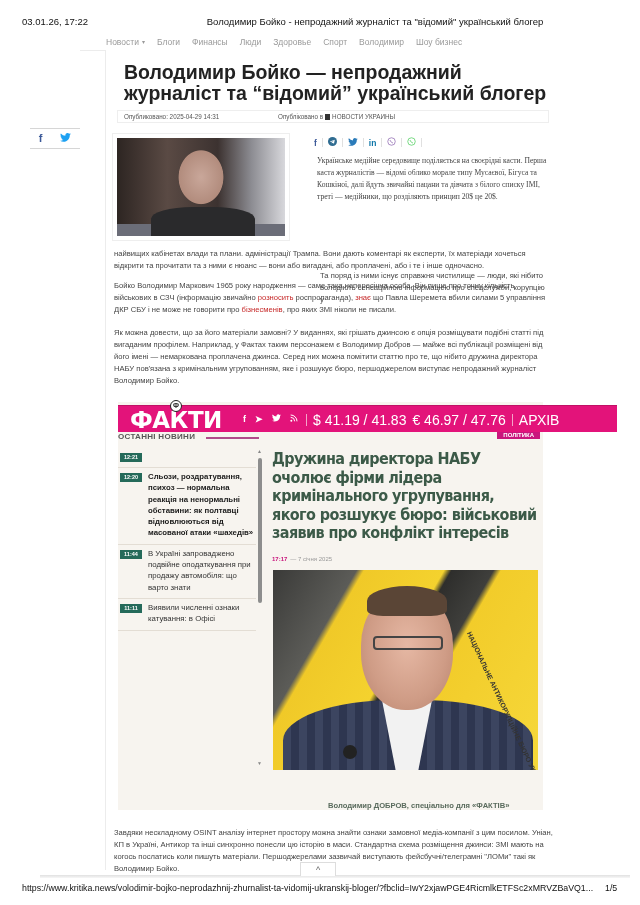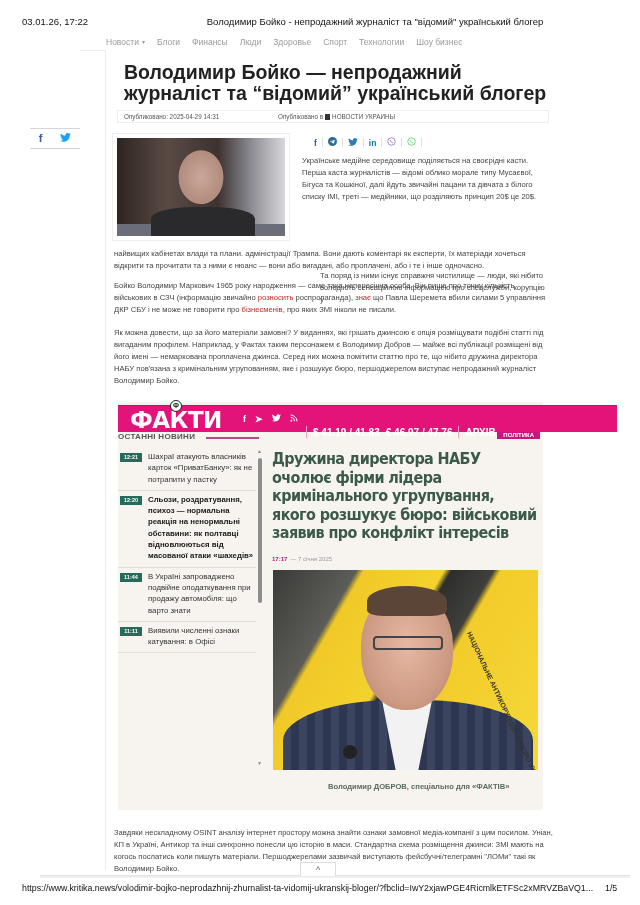--- a/index.html
+++ b/index.html
@@ -42,34 +42,34 @@
   .photo-inner .jacket { position: absolute; left: 20%; bottom: 0; width: 62%; height: 30%; background: #2a2a2c; border-radius: 40% 40% 0 0; }
   .photo-inner .desk { position: absolute; left: 0; bottom: 0; width: 100%; height: 12%; background: #6b6d78; }
 
   .share-row { position: absolute; left: 309px; top: 137px; display: flex; align-items: center; font-size: 8.5px; font-weight: bold; }
   .share-row .s { padding: 0 5px; }
   .share-row .sep { width: 1px; height: 9px; background: #e0e0e0; }
   .c-fb { color: #3b5998; } .c-tg { color: #2f6c91; } .c-tw { color: #2b7bb9; } .c-in { color: #0e76a8; } .c-vb { color: #8f6ab0; } .c-wa { color: #4fce5d; }
 
   .p { position: absolute; font-size: 7.6px; line-height: 12px; color: #444; }
   .p a { color: #c62828; text-decoration: none; }
-  .p1 { left: 302px; top: 155px; width: 240px; }
+  .p1 { left: 317px; top: 155px; width: 240px; font-family: Liberation Serif, serif; }
   .p2a { left: 320px; top: 224px; width: 228px; margin-top: 46px; }
   .p2b { left: 114px; top: 248px; width: 436px; }
   .p3 { left: 114px; top: 280px; width: 436px; }
   .p4 { left: 114px; top: 327px; width: 436px; }
   .p5 { left: 114px; top: 827px; width: 440px; }
 
   
   .embed { position: absolute; left: 118px; top: 402px; width: 425px; height: 408px; background: #f7f4ef; }
   .fakty-bar { position: absolute; left: 0; top: 3px; width: 499px; height: 27px; background: #e3137a; border-top: 1px solid #c01165; }
   .fakty-logo { position: absolute; left: 12px; top: 1px; font-size: 23px; font-weight: bold; color: #fff; letter-spacing: -0.5px; font-family: "DejaVu Sans", sans-serif; }
   .fakty-logo-circle { position: absolute; left: 52px; top: -6px; width: 12px; height: 12px; border-radius: 50%; background: #fff; border: 1px solid #222; font-size: 7px; text-align: center; line-height: 10px; color: #222; font-weight: bold; }
   .fakty-social { position: absolute; left: 125px; top: 8px; display: flex; gap: 9px; font-size: 9px; color: #fff; font-weight: bold; }
-  .fakty-rates { position: absolute; left: 188px; top: 20px; font-size: 10px; color: #fff; font-weight: bold; display: flex; gap: 6px; align-items: center; }
+  .fakty-rates { position: absolute; left: 188px; top: 6px; font-size: 14px; color: #fff; font-weight: normal; display: flex; gap: 6px; align-items: center; }
   .fakty-rates .vsep { width: 1px; height: 12px; background: #f3a3c9; }
 
   .latest-label { position: absolute; left: 0; top: 30px; font-size: 8px; font-weight: bold; color: #555; letter-spacing: 0.3px; }
   .latest-underline { position: absolute; left: 88px; top: 35px; width: 53px; height: 2px; background: #b04a8a; }
   .cat-badge { position: absolute; right: 3px; top: 30px; background: #c9167d; color: #fff; font-size: 6px; font-weight: bold; padding: 0 6px; height: 7px; line-height: 7px; }
 
   .news-list { position: absolute; left: 0; top: 46px; width: 138px; height: 318px; overflow: hidden; }
   .news-item { display: flex; padding: 3px 0 5px 0; border-bottom: 1px solid #e3ddd4; }
   .news-time { flex: 0 0 22px; height: 9px; background: #256a5a; color: #fff; font-size: 5.5px; font-weight: bold; text-align: center; line-height: 9px; margin: 2px 6px 0 2px; }
   .news-text { font-size: 7.8px; line-height: 11.3px; color: #333; }
@@ -87,21 +87,21 @@
   .embed-photo { position: absolute; left: 155px; top: 168px; width: 265px; height: 200px; overflow: hidden;
     background: linear-gradient(120deg, #3a3a38 0%, #5c5c58 22%, #f0c928 24%, #f4d22e 45%, #2e2e2c 47%, #3f3f3c 58%, #f2cc2a 60%, #f6d83a 100%); }
   .embed-photo .head { position: absolute; left: 88px; top: 22px; width: 92px; height: 118px; border-radius: 45% 45% 48% 48%; background: radial-gradient(ellipse at 50% 45%, #e6b8a4 0%, #cf9c86 60%, #b7826c 100%); }
   .embed-photo .hair { position: absolute; left: 94px; top: 16px; width: 80px; height: 30px; border-radius: 50% 50% 20% 20%; background: #5a4536; }
   .embed-photo .glasses { position: absolute; left: 100px; top: 66px; width: 70px; height: 14px; border: 2px solid #444; border-radius: 4px; }
   .embed-photo .body { position: absolute; left: 10px; top: 130px; width: 250px; height: 90px; border-radius: 45% 45% 0 0; background: repeating-linear-gradient(90deg, #3c4560 0 8px, #2e3650 8px 16px); }
   .embed-photo .shirt { position: absolute; left: 108px; top: 125px; width: 52px; height: 80px; background: #f2f2f2; clip-path: polygon(0 0, 100% 0, 70% 100%, 30% 100%); }
   .embed-photo .sign { position: absolute; left: 200px; top: 60px; font-size: 7px; font-weight: bold; color: #333; transform: rotate(65deg); transform-origin: left top; white-space: nowrap; line-height: 9px; }
   .embed-photo .mic { position: absolute; left: 70px; top: 175px; width: 14px; height: 14px; border-radius: 50%; background: #222; }
 
-  .embed-credit { position: absolute; left: 210px; top: 380px; font-size: 7.6px; font-weight: bold; color: #5a6b5d; }
+  .embed-credit { position: absolute; left: 210px; top: 399px; font-size: 7.6px; font-weight: bold; color: #5a6b5d; }
 
   
   .scroll-up { position: absolute; left: 300px; top: 862px; width: 36px; height: 14px; border: 1px solid #ddd; border-bottom: none; background: #fff; text-align: center; font-size: 9px; color: #666; line-height: 14px; }
   .fade-bar { position: absolute; left: 40px; top: 875px; width: 590px; height: 3px; background: linear-gradient(#e0e0e0, #f7f7f7); }
 
   
   .print-foot { position: absolute; left: 22px; top: 883px; width: 600px; font-size: 8.8px; color: #111; white-space: nowrap; }
   .print-page { position: absolute; left: 605px; top: 883px; font-size: 8.8px; color: #111; }
 </style>
 </head>
@@ -112,21 +112,21 @@
   <span class="print-title">Володимир Бойко - непродажний журналіст та "відомий" український блогер</span>
 </div>
 
 <div class="nav">
   <span><span>Новости</span><span class="caret">▾</span></span>
   <span>Блоги</span>
   <span>Финансы</span>
   <span>Люди</span>
   <span>Здоровье</span>
   <span>Спорт</span>
-  <span>Технологии</span>
+  <span>Володимир</span>
   <span>Шоу бизнес</span>
 </div>
 
 <div class="frame-left"></div>
 <div class="frame-top"></div>
 
 <div class="left-share">
   <div class="line top">
       <span></span>
       <span></span>
@@ -225,21 +225,20 @@
     </div>
   </div>
 
   <span class="latest-label">ОСТАННІ НОВИНИ</span>
   <span class="latest-underline"></span>
   <span class="cat-badge">ПОЛІТИКА</span>
 
   <div class="news-list">
     <div class="news-item">
       <span class="news-time">12:21</span>
-      <span class="news-text">Шахраї атакують власників карток «ПриватБанку»: як не потрапити у пастку</span>
     </div>
     <div class="news-item">
       <span class="news-time">12:20</span>
       <span class="news-text bold">Сльози, роздратування, психоз — нормальна реакція на ненормальні обставини: як полтавці відновлюються від масованої атаки «шахедів»</span>
     </div>
     <div class="news-item">
       <span class="news-time">11:44</span>
       <span class="news-text">В Україні запроваджено подвійне оподаткування при продажу автомобіля: що варто знати</span>
     </div>
     <div class="news-item">

